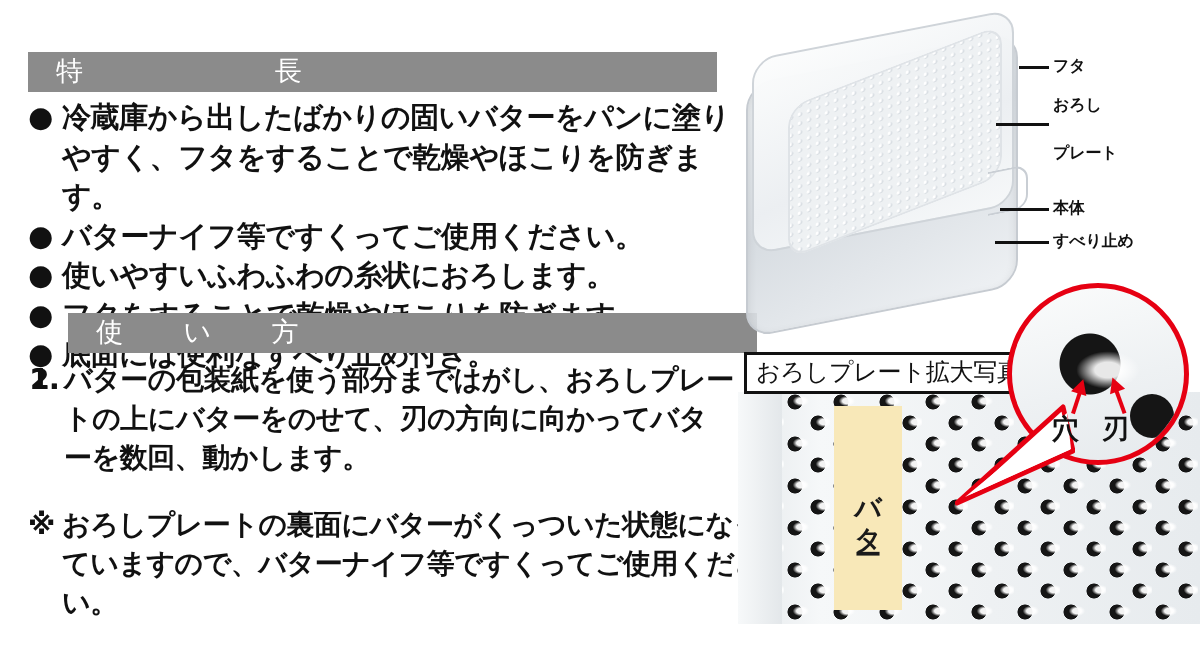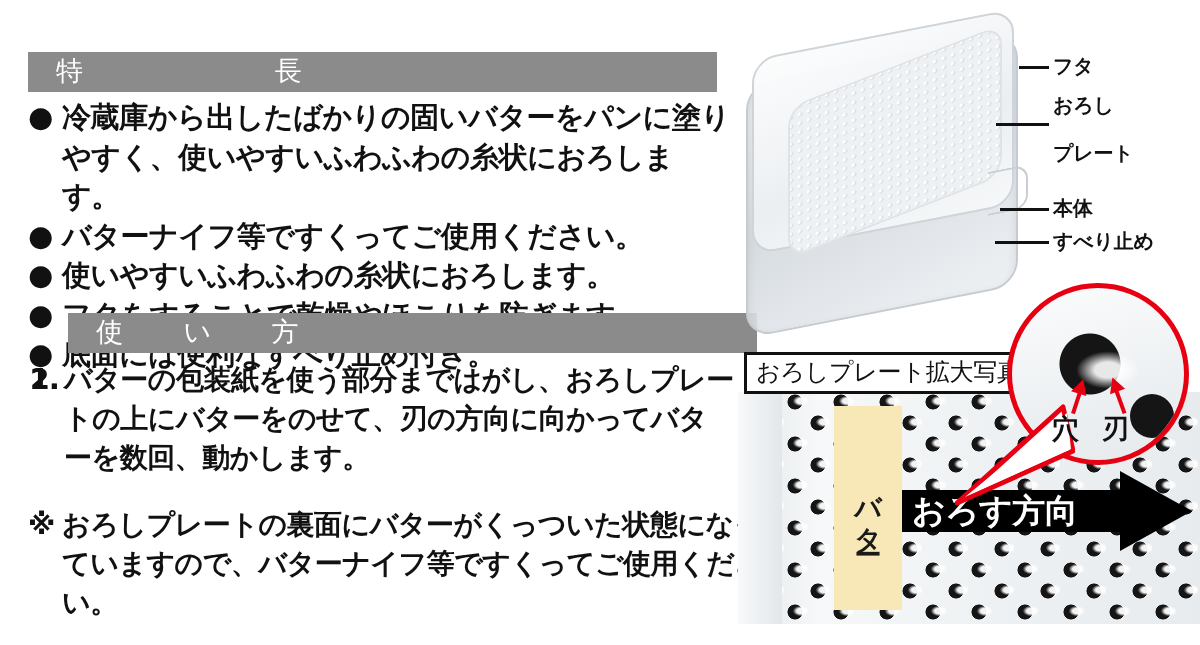--- a/index.html
+++ b/index.html
@@ -105,21 +105,21 @@
   .prod-grip{
     position:absolute;left:250px;top:150px;width:38px;height:40px;
     border:2px solid #c9ced4;border-left:none;border-radius:0 14px 14px 0;
     transform:skewY(-11deg);
   }
 
   
   .callout-line{position:absolute;height:3px;background:#111;}
   .callout-label{
     position:absolute;
-    font-size:20px;line-height:30px;font-weight:700;
+    font-size:16px;line-height:30px;font-weight:700;
     letter-spacing:-0.01em;white-space:nowrap;
     font-family:"DejaVu Sans","Liberation Sans",sans-serif;
     color:#111;
   }
 
   
   #macro-photo{
     position:absolute;left:0px;top:392px;width:462px;height:232px;
     background-color:#f2f4f5;
     background-image:
@@ -216,21 +216,21 @@
 
 <div id="left-column">
 
   <div class="section-bar" id="features-bar">
     <span class="bar-label">特　　　　長</span>
   </div>
 
   <div class="bullet-list">
     <div class="bullet-item">
       <span class="bullet-dot">●</span>
-      <span class="bullet-body">冷蔵庫から出したばかりの固いバターをパンに塗りやすく、使いやすいふわふわの糸状におろします。</span>
+      <span class="bullet-body">冷蔵庫から出したばかりの固いバターをパンに塗りやすく、フタをすることで乾燥やほこりを防ぎます。</span>
     </div>
     <div class="bullet-item">
       <span class="bullet-dot">●</span>
       <span class="bullet-body">バターナイフ等ですくってご使用ください。</span>
     </div>
     <div class="bullet-item">
       <span class="bullet-dot">●</span>
       <span class="bullet-body">使いやすいふわふわの糸状におろします。</span>
     </div>
     <div class="bullet-item">
@@ -287,25 +287,20 @@
   <div class="callout-line" style="left:257px;top:241px;width:54px;"></div>
   <div class="callout-label" style="left:315px;top:226px;text-align:right;">すべり止め</div>
 
   <div id="macro-photo">
     <div id="macro-left-edge"></div>
 
     <div id="butter-block">
       <div id="butter-label">バター</div>
     </div>
 
-    <div id="direction-arrow">
-      <div class="arrow-shaft"></div>
-      <div class="arrow-head"></div>
-      <div class="arrow-text">おろす方向</div>
-    </div>
   </div>
 
   <div id="macro-caption">
     <span class="caption-text">おろしプレート拡大写真</span>
   </div>
 
   <div id="magnifier">
     <div class="mag-disc">
       <div class="mag-dot-extra"></div>
     </div>

